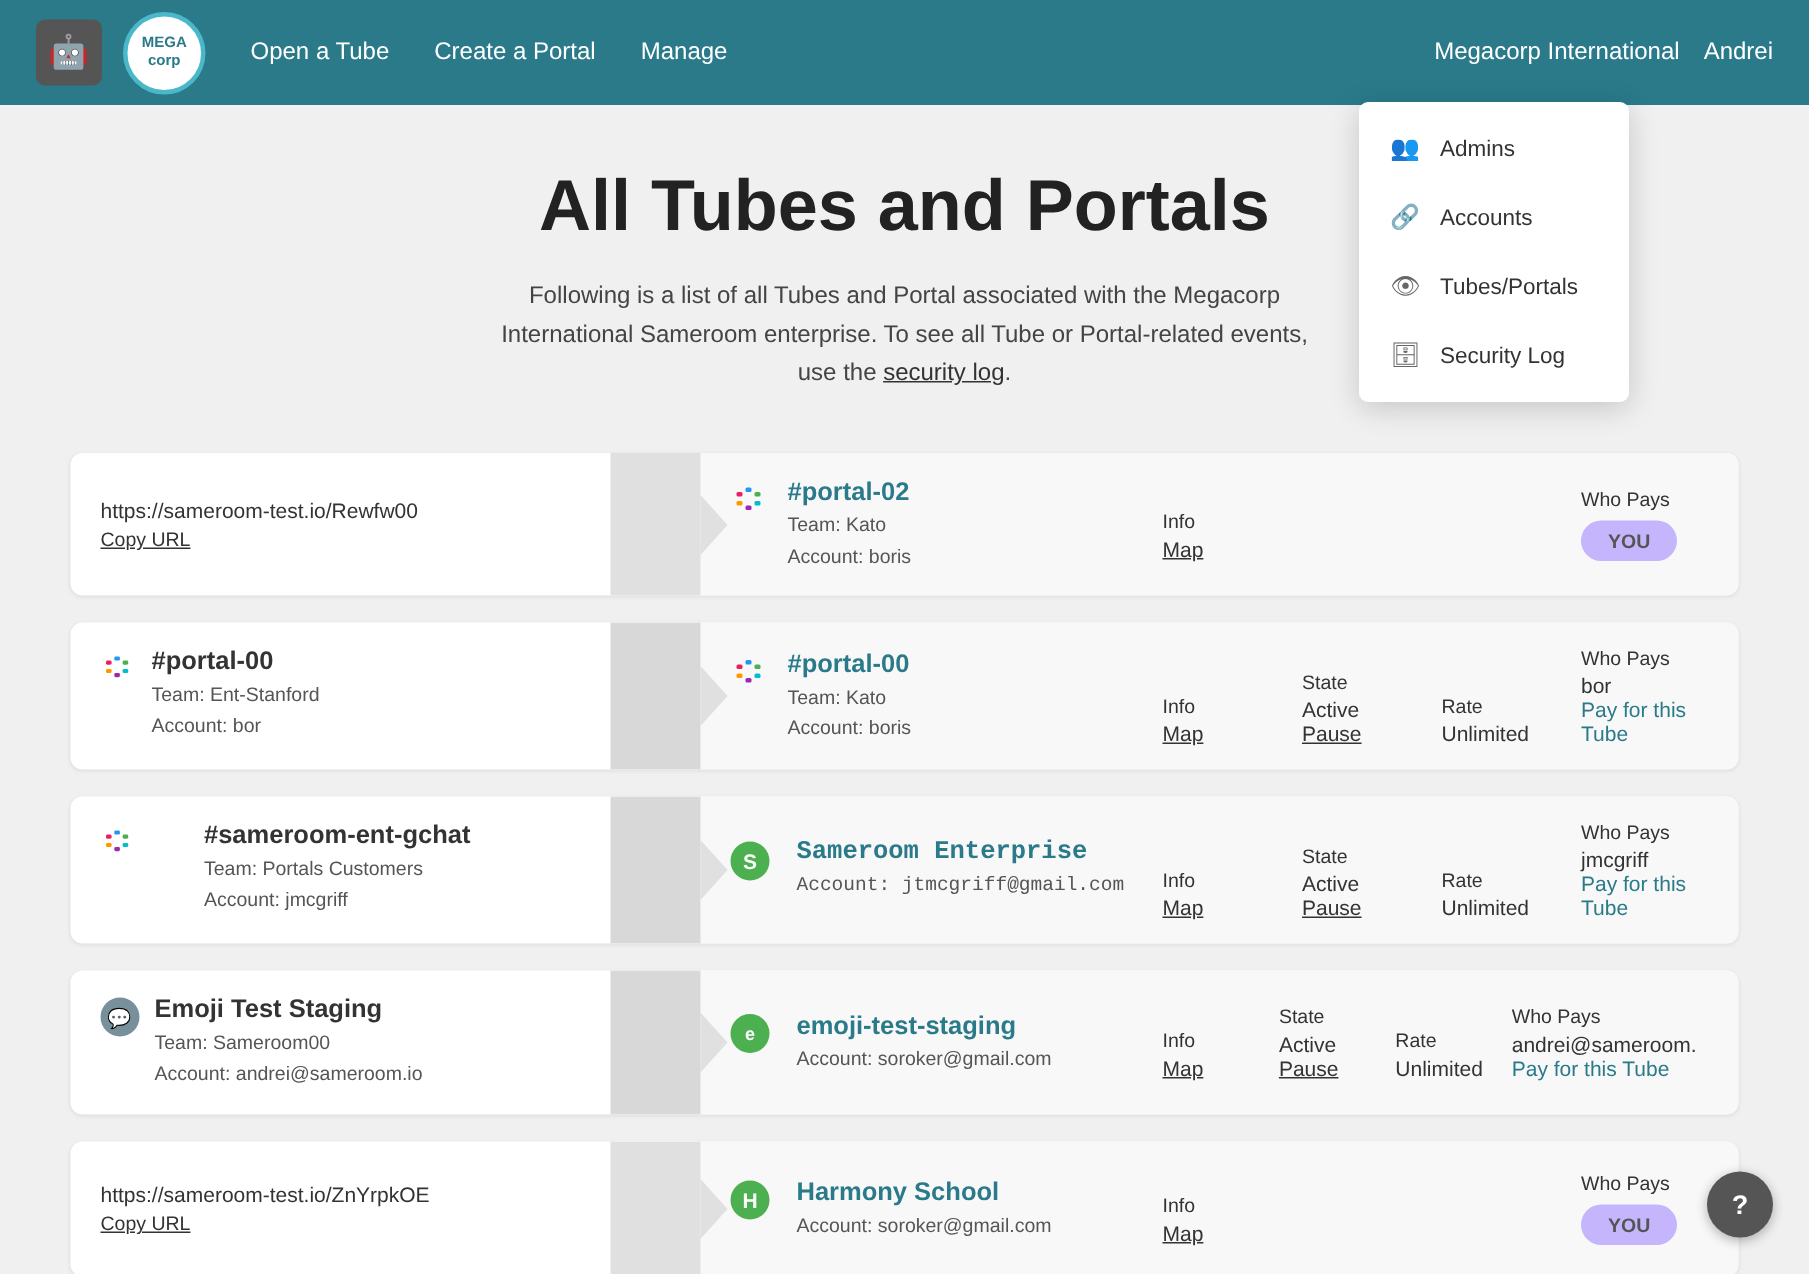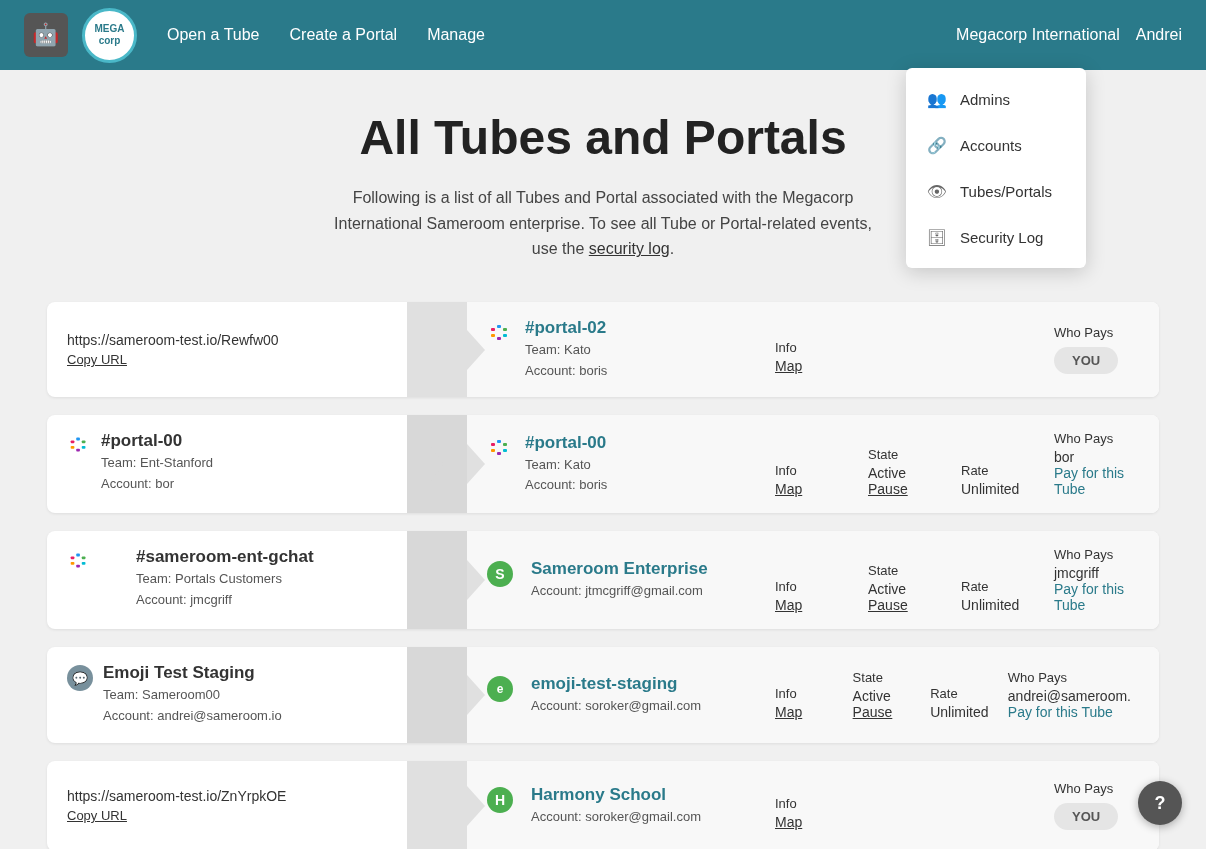--- a/index.html
+++ b/index.html
@@ -123,21 +123,21 @@
     .entry-col {
       flex: 1; display: flex; flex-direction: column; align-items: flex-start;
       padding: 0 8px;
     }
     .entry-col-label { font-size: 13px; color: #333; margin-bottom: 3px; }
     .entry-col-value { font-size: 14px; color: #333; }
     .entry-col-link { font-size: 14px; color: #333; text-decoration: underline; cursor: pointer; }
     .entry-col-link-blue { font-size: 14px; color: #2a7a8a; cursor: pointer; }
 
     .you-badge {
-      background: #e5e5e5; color: #555; border-radius: 20px;
+      background: #c4b5fd; color: #555; border-radius: 20px;
       padding: 6px 18px; font-size: 13px; font-weight: 600;
       display: inline-block; margin-top: 4px;
     }
 
     
     .help-button {
       position: fixed; bottom: 24px; right: 24px;
       width: 44px; height: 44px; border-radius: 50%;
       background: #555; color: white;
       display: flex; align-items: center; justify-content: center;
@@ -325,21 +325,21 @@
         <div class="entry-meta">
           <span>Team: Portals Customers</span><br>
           <span>Account: jmcgriff</span>
         </div>
       </div>
     </div>
     <div class="entry-divider" style="background:#d8d8d8;"></div>
     <div class="entry-right">
       <div class="entry-portal-info">
         <div class="icon-circle-green" style="width:26px;height:26px;flex-shrink:0;margin-top:2px;">S</div>
-        <div style="margin-left:8px;">
+        <div style="margin-left:8px;font-family:Liberation Mono, monospace;">
           <div class="entry-portal-name">Sameroom Enterprise</div>
           <div class="entry-portal-meta">
             <span>Account: jtmcgriff@gmail.com</span>
           </div>
         </div>
       </div>
       <div class="entry-cols">
         <div class="entry-col">
           <span class="entry-col-label">Info</span>
           <span class="entry-col-link">Map</span>

